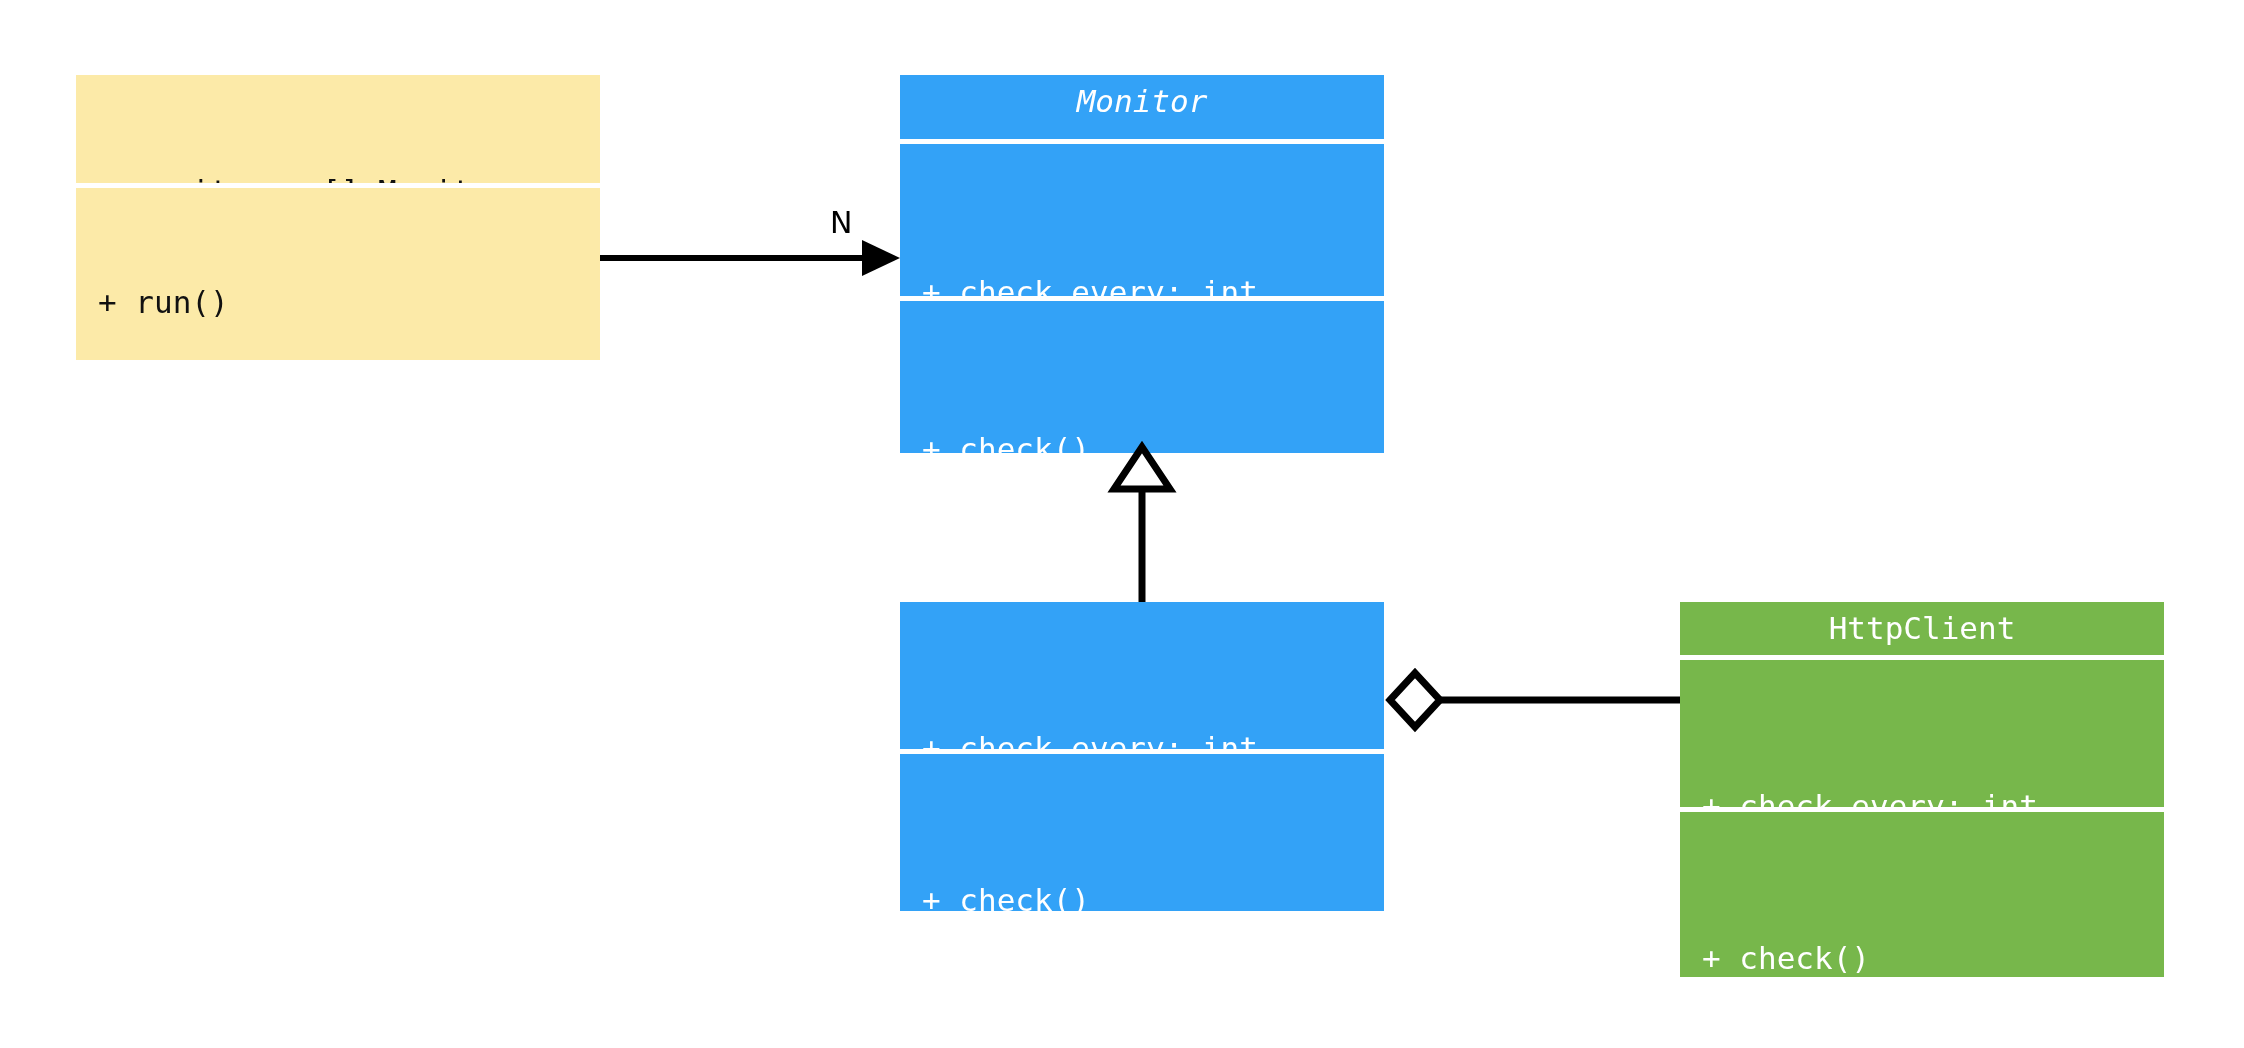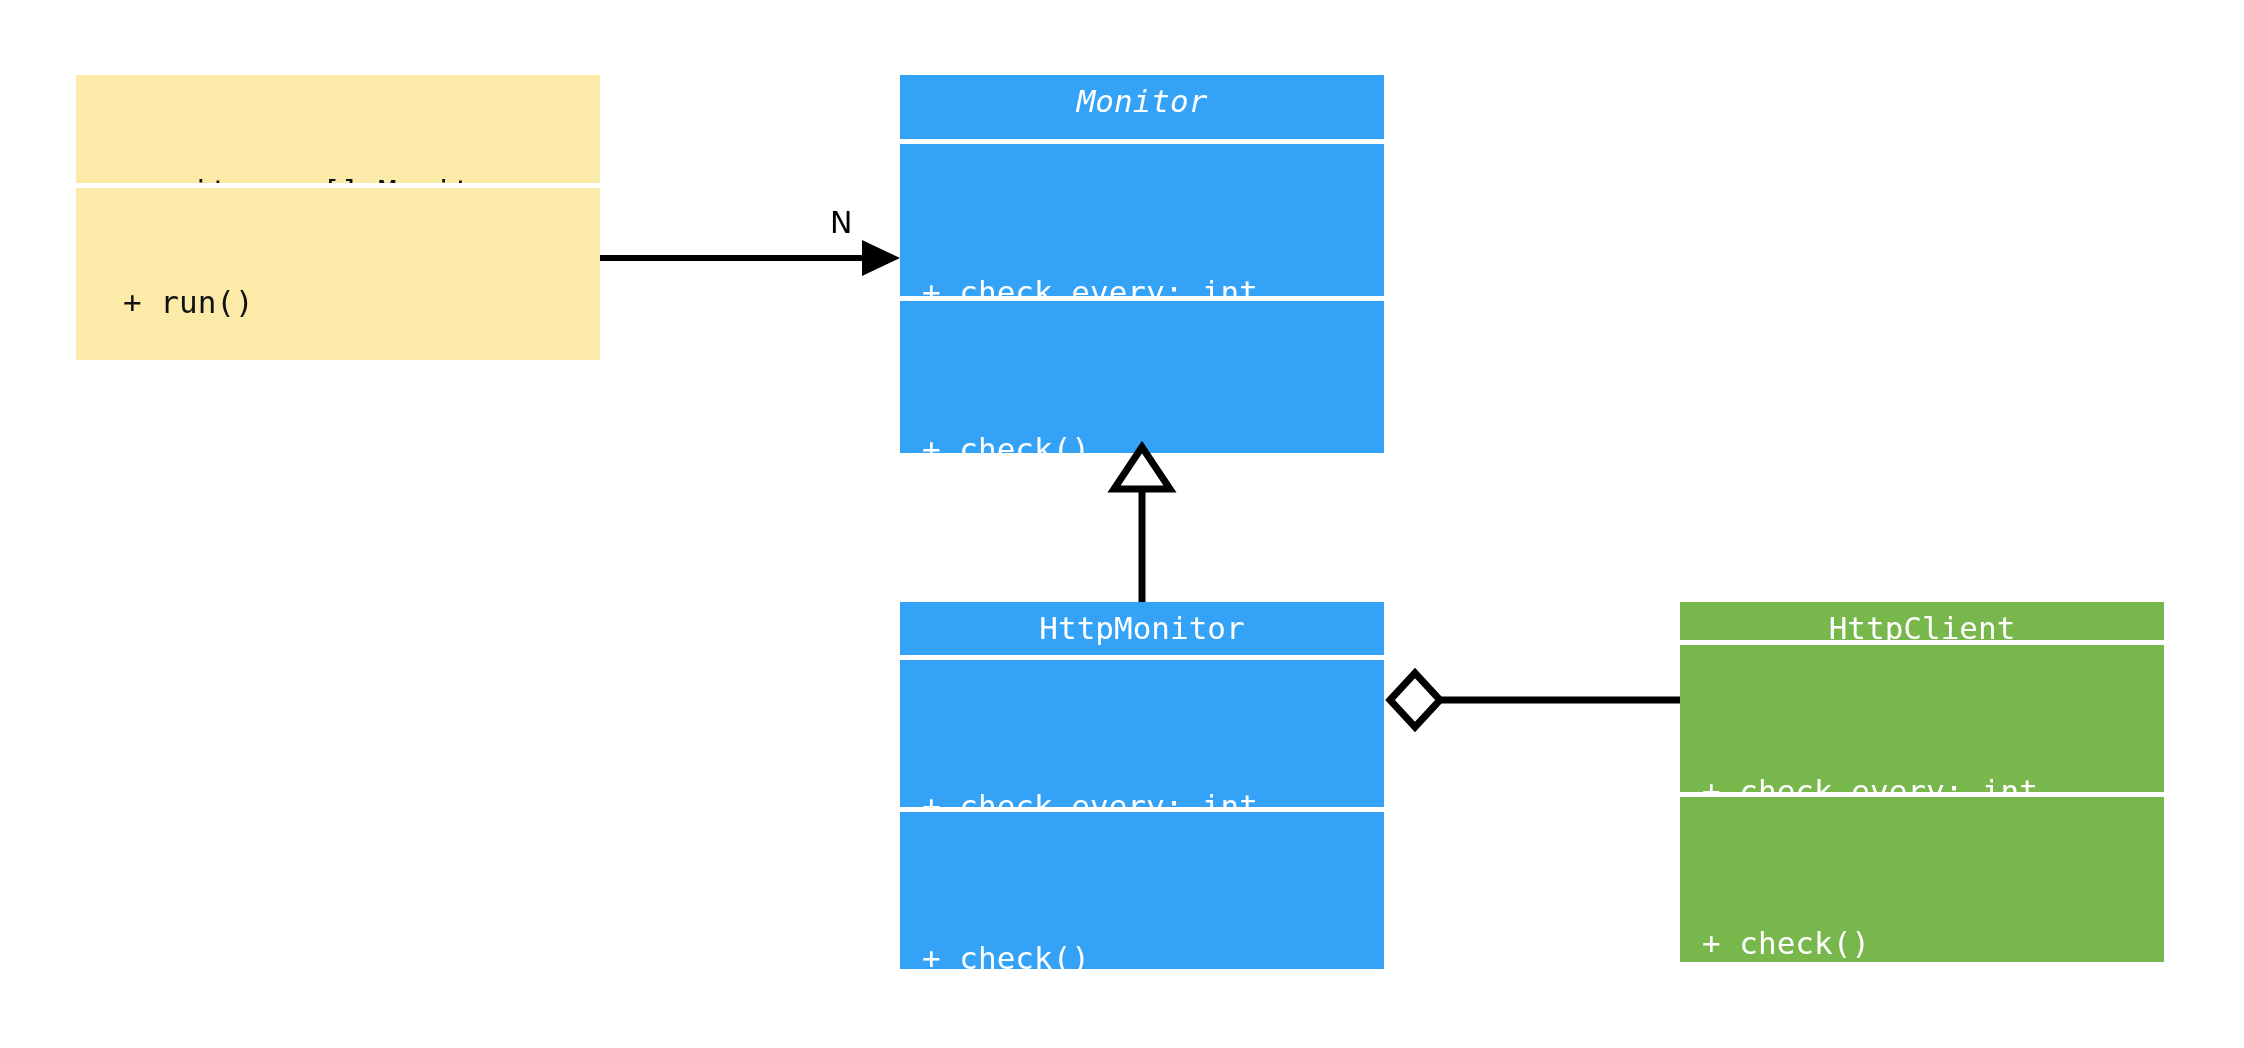--- a/index.html
+++ b/index.html
@@ -91,21 +91,21 @@
 <body>
 
 <div id="canvas">
 
   <div class="uml-class theme-cream" style="left:76px; top:75px; width:524px;">
     <div class="compartment" style="height:108px;">
       <div class="member-list" style="padding-top:28px;">
         <div class="member-row">+ monitors: [] Monitor</div>
       </div>
     </div>
-    <div class="compartment" style="height:172px;padding-left:25px;">
+    <div class="compartment" style="height:172px;">
       <div class="member-list" style="padding-top:26px;">
         <div class="member-row">+ run()</div>
         
         
       </div>
     </div>
   </div>
 
   <div class="uml-class theme-blue" style="left:900px; top:75px; width:484px;">
     <div class="compartment" style="height:64px;">
@@ -117,37 +117,34 @@
       </div>
     </div>
     <div class="compartment" style="height:152px;">
       <div class="member-list" style="padding-top:60px;">
         <div class="member-row">+ check()</div>
       </div>
     </div>
   </div>
 
   <div class="uml-class theme-blue" style="left:900px; top:602px; width:484px;">
-    <div class="compartment" style="height:53px;">
-      <div class="cls-title" style="height:53px;">HttpMonitor</div>
-    </div>
     <div class="compartment" style="height:147px;">
       <div class="member-list" style="padding-top:58px;">
         <div class="member-row">+ check_every: int</div>
       </div>
     </div>
     <div class="compartment" style="height:157px;">
       <div class="member-list" style="padding-top:58px;">
         <div class="member-row">+ check()</div>
       </div>
     </div>
   </div>
 
   <div class="uml-class theme-green" style="left:1680px; top:602px; width:484px;">
-    <div class="compartment" style="height:38px;">
+    <div class="compartment" style="height:53px;">
       <div class="cls-title" style="height:53px;">HttpClient</div>
     </div>
     <div class="compartment" style="height:147px;">
       <div class="member-list" style="padding-top:58px;">
         <div class="member-row">+ check_every: int</div>
       </div>
     </div>
     <div class="compartment" style="height:165px;">
       <div class="member-list" style="padding-top:58px;">
         <div class="member-row">+ check()</div>

